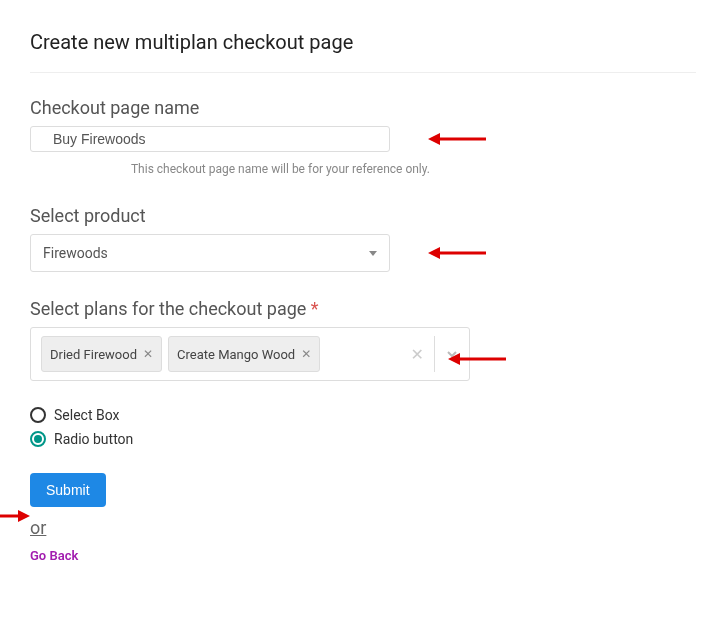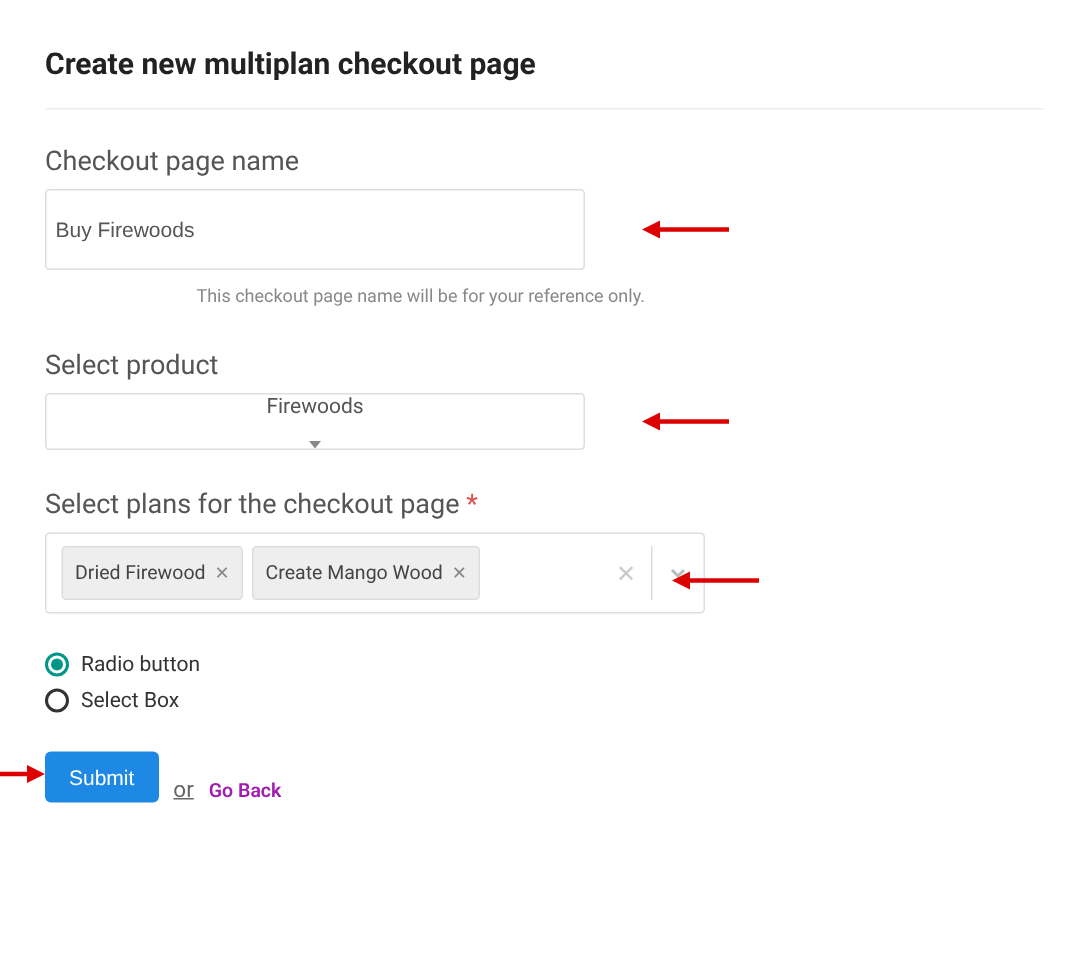--- a/index.html
+++ b/index.html
@@ -6,21 +6,21 @@
     body {
       font-family: -apple-system, BlinkMacSystemFont, "Segoe UI", Roboto, Arial, sans-serif;
       background: #fff;
       width: 726px;
       height: 636px;
       padding: 30px;
       color: #333;
     }
     .page-title {
       font-size: 20px;
-      font-weight: 700;
+      font-weight: 400;
       color: #222;
       padding-bottom: 18px;
       border-bottom: 1px solid #eee;
       margin-bottom: 24px;
     }
     .form-group { margin-bottom: 26px; position: relative; }
     .form-label {
       display: block;
       font-size: 18px;
       color: #555;
@@ -28,30 +28,29 @@
     }
     .required { color: #d9534f; }
     .form-input, .form-select, .multiselect {
       width: 360px;
       border: 1px solid #ddd;
       border-radius: 3px;
       font-size: 14px;
       color: #555;
       background: #fff;
     }
-    .form-input { height: 54px; padding: 0 6px; }
+    .form-input { height: 26px; padding: 0 22px; }
     .form-input::placeholder { color: #888; }
     .form-select {
       height: 38px;
       padding: 0 12px;
       display: flex;
       align-items: center;
       justify-content: space-between;
       cursor: pointer;
-      flex-direction: column;
     }
     .caret-down {
       width: 0; height: 0;
       border-left: 4px solid transparent;
       border-right: 4px solid transparent;
       border-top: 5px solid #888;
     }
     .help-text {
       font-size: 12px;
       color: #888;
@@ -124,35 +123,36 @@
     }
     .radio-circle.selected { border-color: #009688; }
     .radio-dot {
       width: 8px; height: 8px;
       background: #009688;
       border-radius: 50%;
     }
     .radio-label { font-size: 14px; color: #333; }
     .actions {
       display: flex;
-      align-items: flex-end;
+      align-items: flex-start;
       gap: 10px;
       margin-top: 10px;
       position: relative;
+      flex-direction: column;
     }
     .btn-submit {
       background: #1e88e5;
       color: #fff;
       border: none;
       border-radius: 4px;
       padding: 9px 16px;
       font-size: 14px;
       cursor: pointer;
     }
-    .or-text { font-size: 15px; color: #666; text-decoration: underline; }
+    .or-text { font-size: 18px; color: #666; text-decoration: underline; }
     .go-back {
       font-size: 13px;
       color: #a21caf;
       font-weight: 600;
       text-decoration: none;
       cursor: pointer;
     }
     .arrow-right {
       position: absolute;
       left: 398px;
@@ -236,28 +236,28 @@
           <line x1="10" y1="8" x2="58" y2="8" stroke="#d00" stroke-width="3"></line>
           <polygon points="0,8 12,2 12,14" fill="#d00"></polygon>
         </svg>
     </span>
   </div>
 </div>
 
 <div class="form-group">
   <div class="radio-group">
     <div class="radio-option">
+      <span class="radio-circle"></span>
+      <span class="radio-label">Select Box</span>
+    </div>
+    <div class="radio-option">
       <span class="radio-circle selected">
           <span class="radio-dot"></span>
         </span>
       <span class="radio-label">Radio button</span>
-    </div>
-    <div class="radio-option">
-      <span class="radio-circle"></span>
-      <span class="radio-label">Select Box</span>
     </div>
   </div>
 </div>
 
 <div class="actions">
   <span class="arrow-left">
     <svg width="30" height="16">
         <line x1="0" y1="8" x2="22" y2="8" stroke="#d00" stroke-width="3"></line>
         <polygon points="30,8 18,2 18,14" fill="#d00"></polygon>
       </svg>

